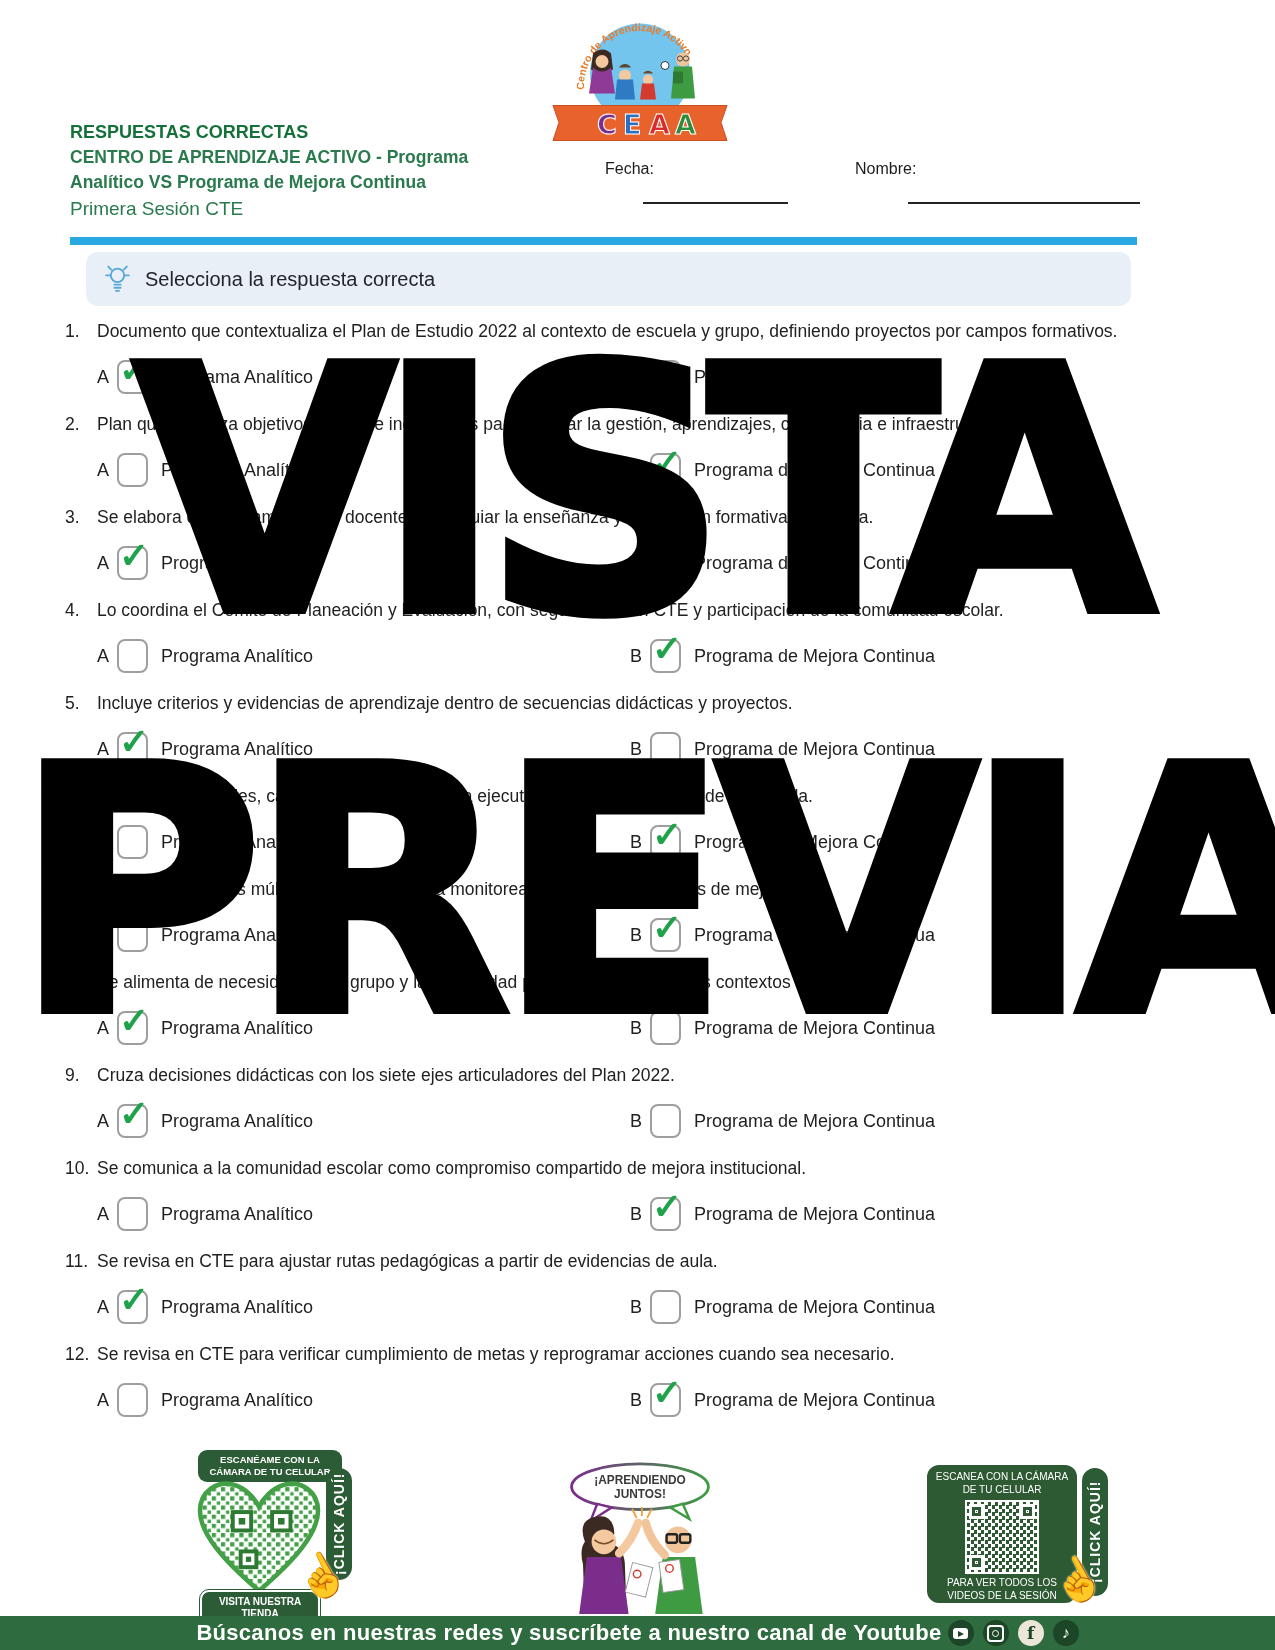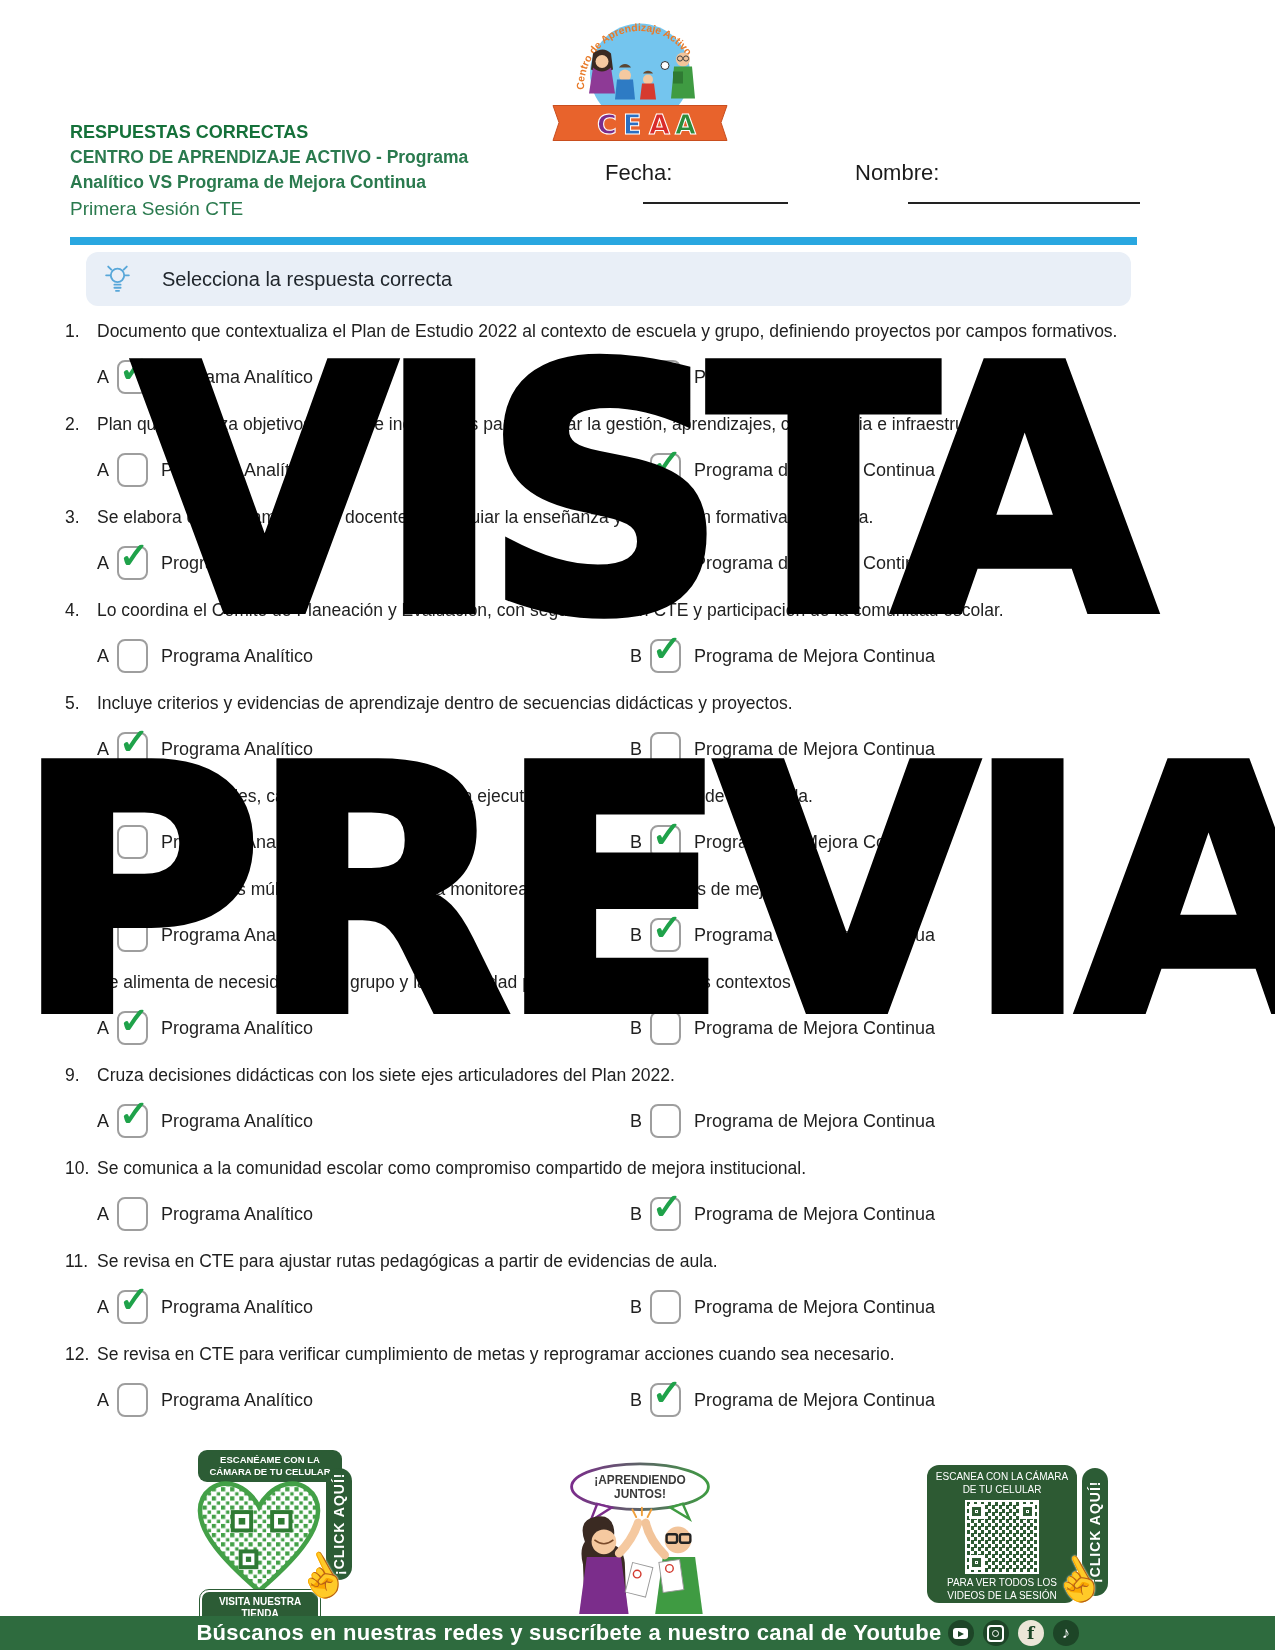--- a/index.html
+++ b/index.html
@@ -5,31 +5,31 @@
   html,body{margin:0;padding:0;background:#fff;}
   .page{position:relative;width:1275px;height:1650px;background:#fff;overflow:hidden;
         font-family:"Liberation Sans",sans-serif;color:#212121;}
 
   
   .logo{position:absolute;left:545px;top:18px;width:190px;height:128px;}
   .header-left{position:absolute;left:70px;top:120px;width:470px;}
   .h-bold{font-size:18px;font-weight:bold;color:#15713a;line-height:25px;}
   .h-green{font-size:17.5px;font-weight:bold;color:#2a7a4e;line-height:25px;}
   .h-session{font-size:19px;color:#2a7a4e;line-height:27px;}
-  .field{position:absolute;font-size:22px;color:#1b1b1b;}
+  .field{position:absolute;font-size:16px;color:#1b1b1b;}
   .field .fline{display:block;border-bottom:2px solid #222;}
   .fecha{left:605px;top:160px;}
   .fecha .fline{position:absolute;left:38px;top:42px;width:145px;}
   .nombre{left:855px;top:160px;}
   .nombre .fline{position:absolute;left:53px;top:42px;width:232px;}
   .blue-rule{position:absolute;left:70px;top:237px;width:1067px;height:8px;background:#29a7e0;}
 
   
   .banner{position:absolute;left:86px;top:252px;width:1045px;height:54px;background:#e9eff7;
-          border-radius:12px;display:flex;align-items:center;gap:31px;padding-left:18px;box-sizing:border-box;}
+          border-radius:12px;display:flex;align-items:center;gap:14px;padding-left:18px;box-sizing:border-box;}
   .banner-text{font-size:20px;color:#20262c;}
 
   
   .questions{position:absolute;left:65px;top:318px;width:1080px;}
   .question{margin-bottom:16px;}
   .q-line{display:flex;margin-bottom:14px;}
   .q-num{width:32px;flex:0 0 32px;font-size:17.5px;line-height:27px;}
   .q-text{font-size:17.5px;line-height:27px;}
   .opts{display:flex;margin-left:32px;height:36px;align-items:center;}
   .opt{display:flex;align-items:center;}

